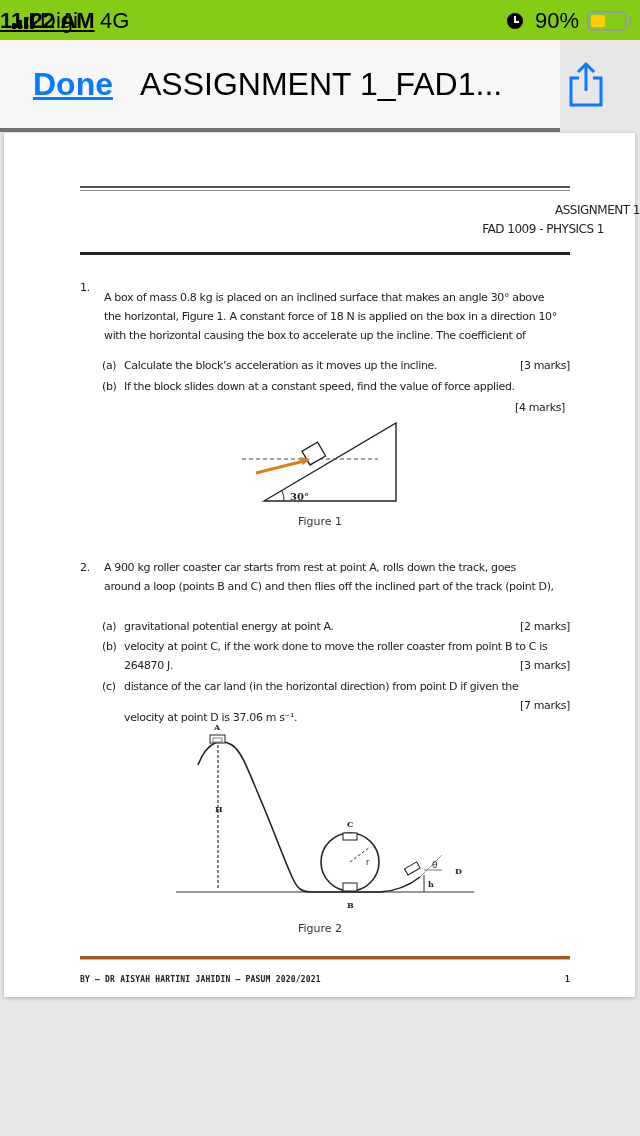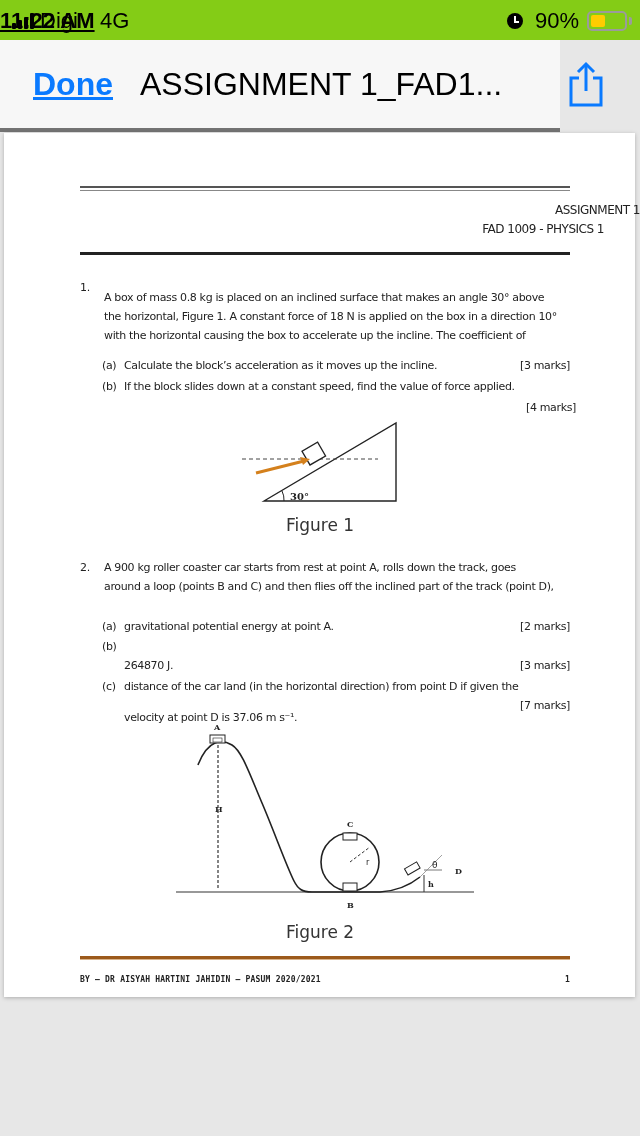--- a/index.html
+++ b/index.html
@@ -21,21 +21,21 @@
   .done { position:absolute; left:33px; top:26px; font-size:32px; font-weight:bold; color:#0a7aff; text-decoration:underline; }
   .navtitle { position:absolute; left:140px; top:26px; font-size:32px; font-weight:normal; color:#000; }
   .share { position:absolute; left:566px; top:20px; width:40px; height:48px; }
   .page { position:absolute; left:4px; top:133px; width:631px; height:864px; background:#fff; box-shadow:0 1px 4px rgba(0,0,0,0.25); }
   .doc { position:absolute; font-family:"DejaVu Sans", sans-serif; color:#222; }
   .rule { position:absolute; left:80px; width:490px; }
   .t1 { font-size:12px; font-weight:normal; letter-spacing:-0.5px; text-align:right; width:100%; }
   .p { font-size:11px; line-height:19px; letter-spacing:-0.35px; }
   .marks { position:absolute; right:0; }
   .fig { position:absolute; }
-  .figcap { font-size:17px; text-align:center; font-family:"DejaVu Sans", sans-serif; color:#333; }
+  .figcap { font-size:11px; text-align:center; font-family:"DejaVu Sans", sans-serif; color:#333; }
   .footer { position:absolute; left:80px; top:975px; width:490px; font-size:8px; font-weight:bold; color:#222; font-family:"DejaVu Sans Mono", monospace; letter-spacing:0.2px; }
 </style>
 </head>
 <body>
 
 <div class="statusbar">
   <div class="sb-left">
     <span class="signal">
         <i style="height:6px"></i>
         <i style="height:9px"></i>
@@ -82,21 +82,21 @@
 </div>
 <div class="doc p" style="top:356px;left:102px;width:468px;">
   <span>(a)</span>
   <span style="position:absolute;left:22px;">Calculate the block’s acceleration as it moves up the incline.</span>
   <span class="marks">[3 marks]</span>
 </div>
 <div class="doc p" style="top:377px;left:102px;width:468px;">
   <span>(b)</span>
   <span style="position:absolute;left:22px;">If the block slides down at a constant speed, find the value of force applied.</span>
 </div>
-<div class="doc p" style="top:398px;left:108px;width:468px;height:19px;">
+<div class="doc p" style="top:398px;left:97px;width:468px;height:19px;">
   <span class="marks">[4 marks]</span>
 </div>
 
 <svg class="fig" style="left:220px;top:415px;" width="220" height="100" viewBox="0 0 220 100">
   <polygon points="44,86 176,8 176,86" fill="none" stroke="#222" stroke-width="1.4"></polygon>
   <line x1="22" y1="44" x2="158" y2="44" stroke="#444" stroke-width="1" stroke-dasharray="4,3"></line>
   <g transform="translate(90,50) rotate(-30)">
     <rect x="0" y="-16" width="18" height="16" fill="#fff" stroke="#222" stroke-width="1.3"></rect>
   </g>
   <line x1="36" y1="58" x2="84" y2="46" stroke="#d4801c" stroke-width="3"></line>
@@ -111,20 +111,21 @@
   <div>A 900 kg roller coaster car starts from rest at point A, rolls down the track, goes</div>
   <div>around a loop (points B and C) and then flies off the inclined part of the track (point D),</div>
 </div>
 <div class="doc p" style="top:617px;left:102px;width:468px;">
   <span>(a)</span>
   <span style="position:absolute;left:22px;">gravitational potential energy at point A.</span>
   <span class="marks">[2 marks]</span>
 </div>
 <div class="doc p" style="top:637px;left:102px;width:468px;height:38px;">
   <span>(b)</span>
+  <span style="position:absolute;left:22px;top:0;">velocity at point C, if the work done to move the roller coaster from point B to C is</span>
   <span style="position:absolute;left:22px;top:19px;text-align:center;">264870 J.</span>
   <span class="marks" style="top:19px;">[3 marks]</span>
 </div>
 <div class="doc p" style="top:677px;left:102px;width:468px;height:38px;">
   <span>(c)</span>
   <span style="position:absolute;left:22px;top:0;">distance of the car land (in the horizontal direction) from point D if given the</span>
   <span style="position:absolute;left:22px;top:19px;margin-top:12px;">velocity at point D is 37.06 m s⁻¹.</span>
   <span class="marks" style="top:19px;">[7 marks]</span>
 </div>
 

